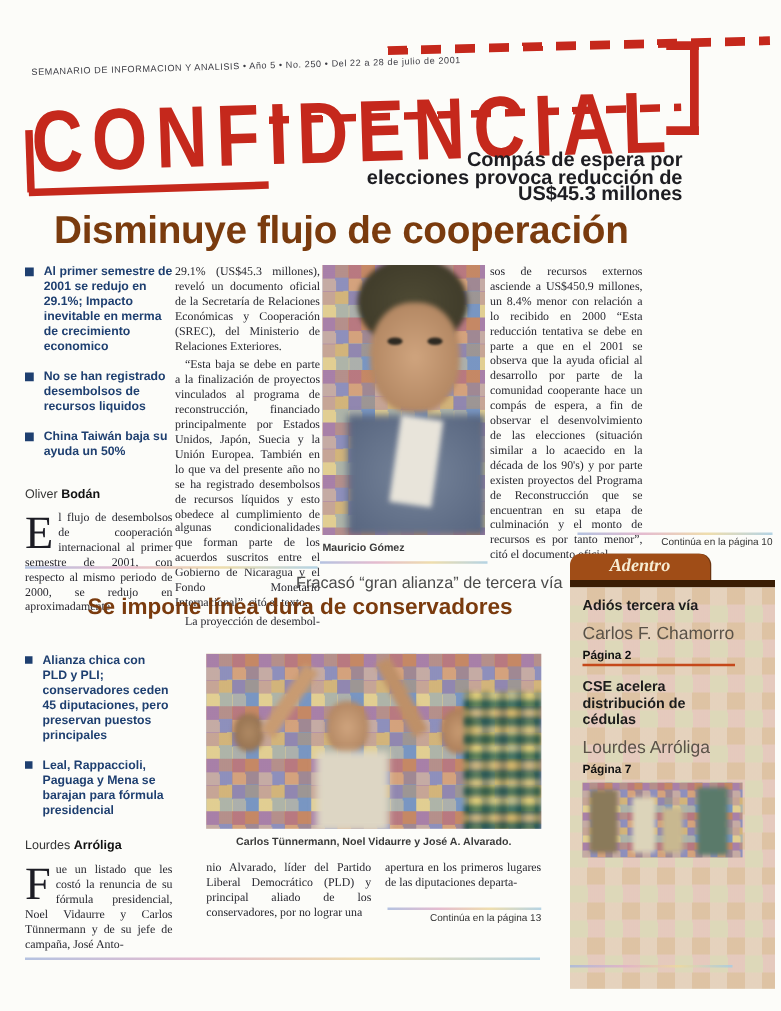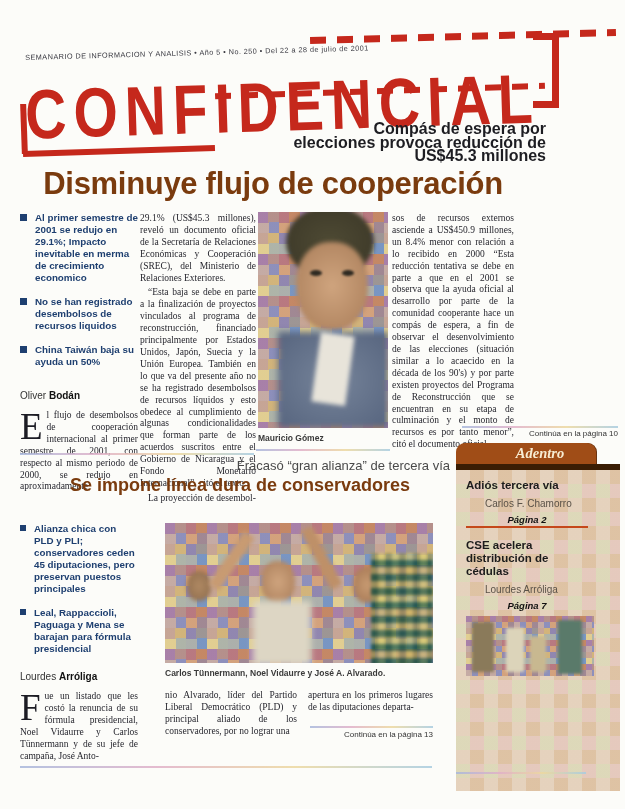--- a/index.html
+++ b/index.html
@@ -39,30 +39,30 @@
         rgba(224,200,120,.38) 0 75%,rgba(140,96,168,.34) 0 100%),
      repeating-conic-gradient(from 0deg,#caa87c 0 25%,#8fa8c6 0 50%,#e2d2a2 0 75%,#b690a8 0 100%);
     background-size:42px 42px,21px 21px;overflow:hidden;}
   .blob{position:absolute;filter:blur(2px);}
 
   .caption{font-weight:bold;font-size:8.5px;color:#3a3a3a;}
   .continua{font-size:8px;color:#333;text-align:right;}
 
   .adentro-tab{width:112px;height:21px;background:#a04d17;border-radius:9px 9px 0 0;
       text-align:center;font-family:"Liberation Serif",serif;font-style:italic;font-weight:bold;
-      font-size:14.5px;color:#f7ecd2;line-height:21px;box-shadow:1px 0 0 #6b3410;padding-left:28px;}
+      font-size:14.5px;color:#f7ecd2;line-height:21px;box-shadow:1px 0 0 #6b3410;}
   .adentro-bar{height:6px;background:#3a1d04;}
   .adentro-body{background-image:
      repeating-conic-gradient(from 0deg,rgba(214,178,140,.55) 0 25%,rgba(226,190,186,.55) 0 50%,
        rgba(210,216,178,.5) 0 75%,rgba(226,206,186,.55) 0 100%);
     background-size:28px 28px;background-color:#e8d8c0;padding:9px 8px 0 10px;height:312px;}
   .ad-title{font-weight:bold;font-size:11.5px;line-height:13px;color:#1c1c1c;width:112px;}
-  .ad-author{font-size:10px;color:#5a5248;margin-top:6px;margin-left:19px;}
-  .page-row{width:122px;text-align:center;font-weight:bold;font-size:9.5px;color:#111;
-            border-bottom:2.5px solid #c5481a;padding-bottom:1px;margin:5px 0 11px 0;font-style:italic;}
+  .ad-author{font-size:14px;color:#5a5248;margin-top:6px;}
+  .page-row{width:122px;text-align:left;font-weight:bold;font-size:9.5px;color:#111;
+            border-bottom:2.5px solid #c5481a;padding-bottom:1px;margin:5px 0 11px 0;}
 </style>
 </head>
 <body>
 
 <div class="page">
 
   <div class="abs topline" style="left:25px;top:53px;">SEMANARIO DE INFORMACION Y ANALISIS  •  Año 5  •  No. 250  •  Del 22 a 28 de julio de 2001</div>
 
   <div class="abs dashes" style="left:310px;top:33px;width:306px;height:7px;transform:rotate(-1.5deg);"></div>
   <div class="abs red" style="left:552px;top:36px;width:7px;height:72px;"></div>
@@ -154,21 +154,21 @@
     <div class="blob" style="left:96px;top:38px;width:34px;height:42px;background:radial-gradient(#cfa47e,#a87c58);border-radius:46%;"></div>
     <div class="blob" style="left:188px;top:44px;width:28px;height:36px;background:radial-gradient(#c89b72,#a07250);border-radius:46%;"></div>
     <div class="blob" style="left:22px;top:48px;width:24px;height:30px;background:radial-gradient(#b08a64,#8a6848);border-radius:46%;"></div>
     <div class="blob" style="left:60px;top:6px;width:13px;height:64px;background:#c89b72;transform:rotate(34deg);"></div>
     <div class="blob" style="left:150px;top:2px;width:13px;height:66px;background:#be9068;transform:rotate(-28deg);"></div>
     <div class="blob" style="left:88px;top:78px;width:58px;height:64px;background:#ddd6c4;filter:blur(3px);"></div>
     <div class="blob" style="left:206px;top:30px;width:62px;height:112px;filter:blur(1.5px);background:
         repeating-linear-gradient(0deg,rgba(24,84,48,.65) 0 7px,rgba(208,188,72,.5) 7px 14px),
         repeating-linear-gradient(90deg,rgba(30,60,120,.55) 0 7px,rgba(224,224,204,.4) 7px 14px);"></div>
   </div>
-  <div class="abs caption" style="left:165px;top:668px;width:268px;">Carlos Tünnermann, Noel Vidaurre y José A. Alvarado.</div>
+  <div class="abs caption" style="left:165px;top:668px;width:268px;text-align:center;">Carlos Tünnermann, Noel Vidaurre y José A. Alvarado.</div>
 
   <div class="abs serif" style="left:165px;top:690px;width:132px;">
     <p class="first">nio Alvarado, líder del Partido Liberal Democrático (PLD) y principal aliado de los conservadores, por no lograr una</p>
   </div>
   <div class="abs serif" style="left:308px;top:690px;width:125px;">
     <p class="first">apertura en los primeros lugares de las diputaciones departa-</p>
   </div>
   <div class="abs rule" style="left:310px;top:726px;width:123px;"></div>
   <div class="abs continua" style="left:310px;top:730px;width:123px;">Continúa en la página 13</div>
 

